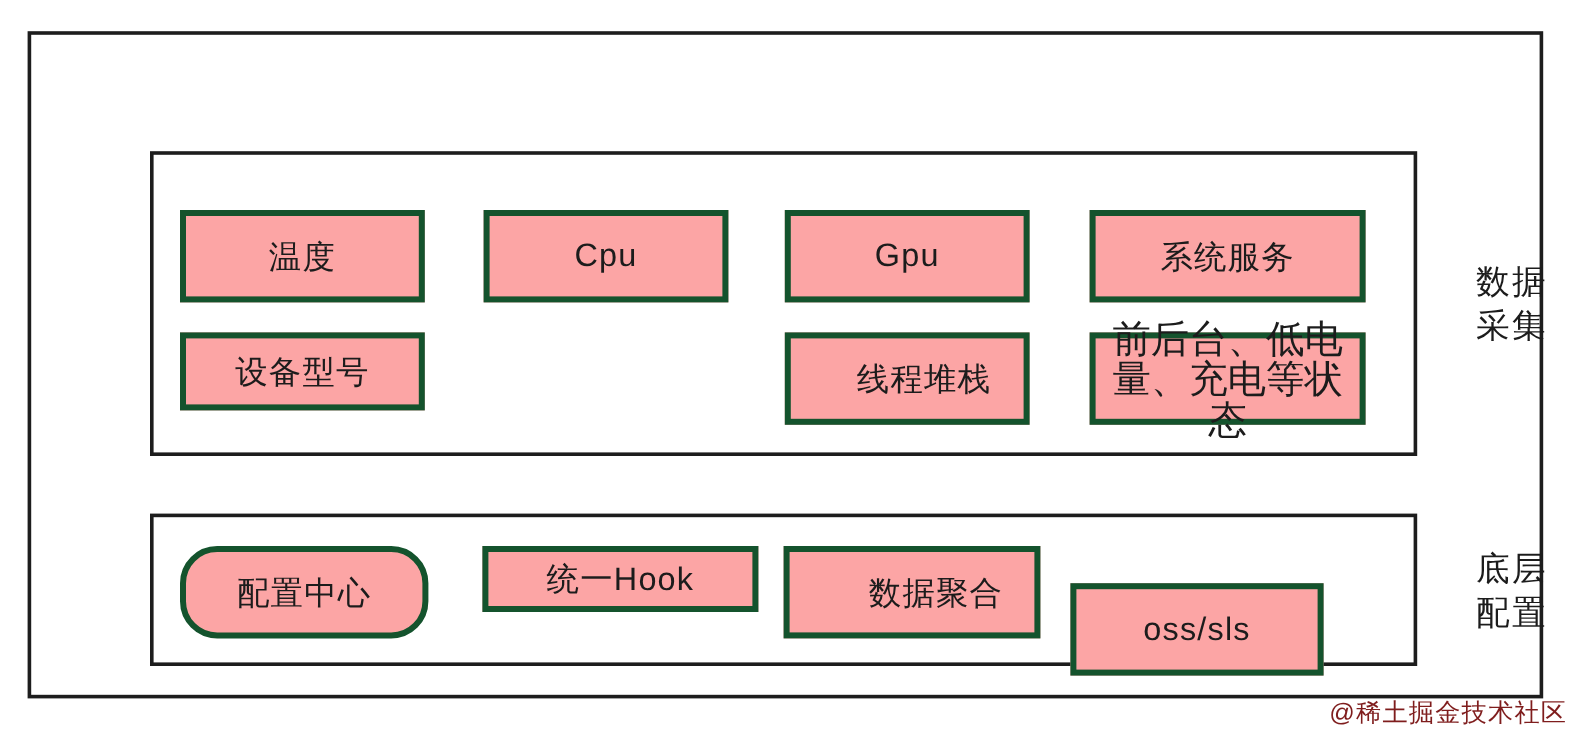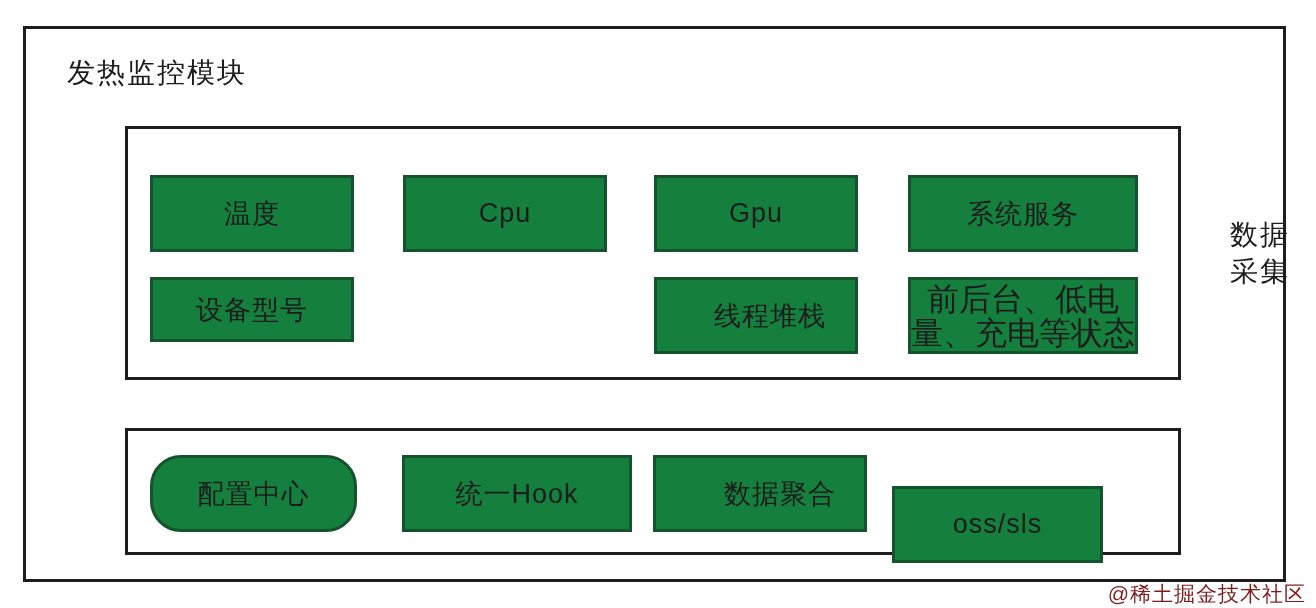--- a/index.html
+++ b/index.html
@@ -37,43 +37,43 @@
   .section {
     position: absolute;
     border: 3px solid #1d1d1d;
     box-sizing: border-box;
     background: #ffffff;
   }
   .sec1 { left: 125px; top: 126px; width: 1056px; height: 254px; }
   .sec2 { left: 125px; top: 428px; width: 1056px; height: 127px; }
   .cell {
     position: absolute;
-    border: 3px solid #14532d;
+    border: 5px solid #14532d;
     box-sizing: border-box;
-    background: #15803d;
+    background: #fca5a5;
     display: flex;
     align-items: center;
     justify-content: center;
     text-align: center;
     font-size: 27px;
     font-weight: 500;
     letter-spacing: 1px;
     white-space: pre-line;
   }
   .r1c1 { left: 150px; top: 175px; width: 204px; height: 77px; }
   .r1c2 { left: 403px; top: 175px; width: 204px; height: 77px; }
   .r1c3 { left: 654px; top: 175px; width: 204px; height: 77px; }
   .r1c4 { left: 908px; top: 175px; width: 230px; height: 77px; }
   .r2c1 { left: 150px; top: 277px; width: 204px; height: 65px; }
   .r2c2 { left: 403px; top: 277px; width: 204px; height: 77px; }
   .r2c3 { left: 654px; top: 277px; width: 204px; height: 77px; padding-left: 28px; }
   .r2c4 { left: 908px; top: 277px; width: 230px; height: 77px;
           font-size: 32px; line-height: 34px; letter-spacing: 0; }
   .r3c1 { left: 150px; top: 455px; width: 207px; height: 77px; border-radius: 31px; }
-  .r3c2 { left: 402px; top: 455px; width: 230px; height: 77px; }
+  .r3c2 { left: 402px; top: 455px; width: 230px; height: 55px; }
   .r3c3 { left: 653px; top: 455px; width: 214px; height: 77px; padding-left: 40px; }
   .r3c4 { left: 892px; top: 455px; width: 211px; height: 77px; margin-top: 31px; }
   .side-label {
     position: absolute;
     left: 1207px;
     width: 106px;
     display: flex;
     align-items: center;
     justify-content: center;
     text-align: left;
@@ -94,21 +94,20 @@
     color: #7f1d1d;
   }
 </style>
 </head>
 <body>
 
 <div class="stage">
 
   <div class="outer-box"></div>
 
-  <div class="diagram-title">发热监控模块</div>
 
   <div class="section sec1"></div>
   <div class="section sec2"></div>
 
   <div class="cell r1c1">温度</div>
   <div class="cell r1c2">Cpu</div>
   <div class="cell r1c3">Gpu</div>
   <div class="cell r1c4">系统服务</div>
 
   <div class="cell r2c1">设备型号</div>
@@ -116,16 +115,18 @@
   <div class="cell r2c4">前后台、低电
 量、充电等状态</div>
 
   <div class="cell r3c1">配置中心</div>
   <div class="cell r3c2">统一Hook</div>
   <div class="cell r3c3">数据聚合</div>
   <div class="cell r3c4">oss/sls</div>
 
   <div class="side-label sl1">数据
 采集</div>
+  <div class="side-label sl2">底层
+配置</div>
 
   <div class="watermark">@稀土掘金技术社区</div>
 
 </div>
 
 </body></html>

